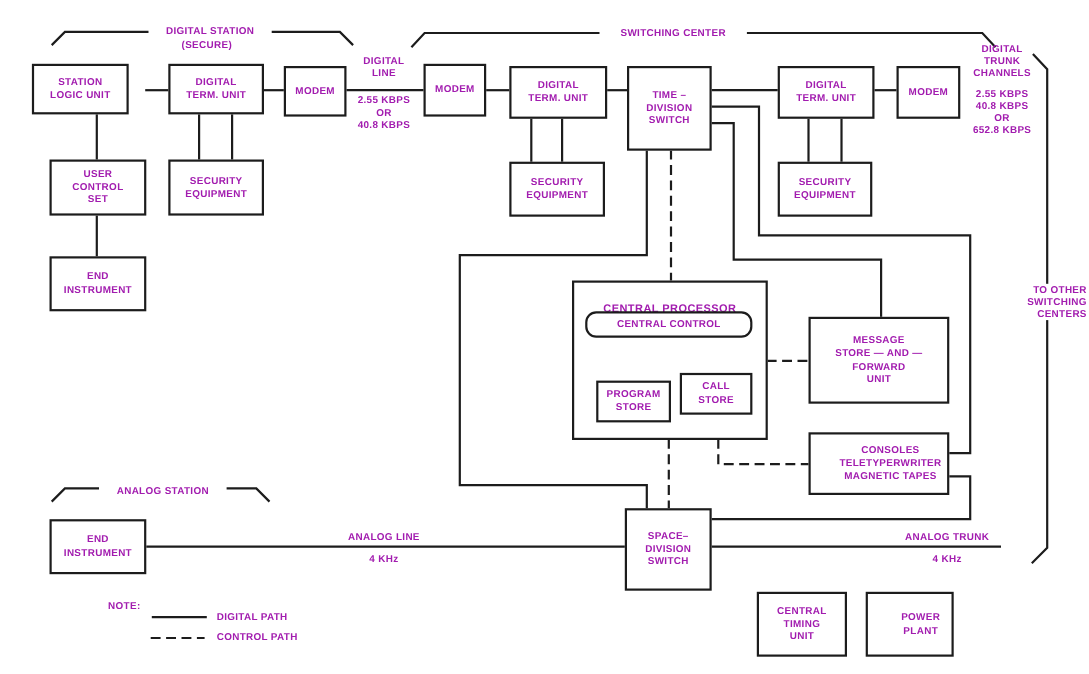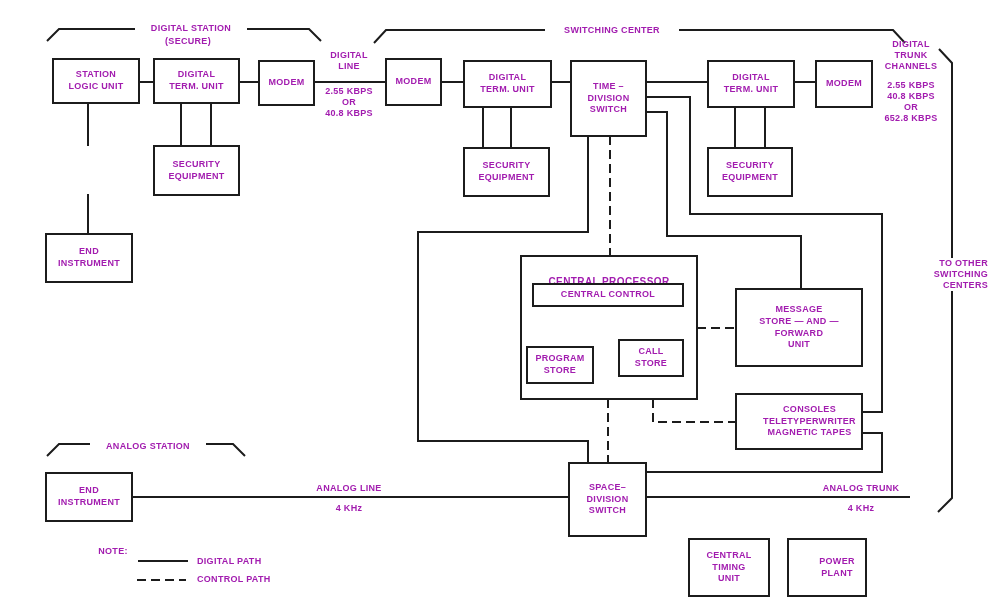--- a/index.html
+++ b/index.html
@@ -103,25 +103,28 @@
 CENTERS</div>
   <div class="lbl" style="left:304px;top:483px;width:90px;">ANALOG LINE</div>
   <div class="lbl" style="left:304px;top:503px;width:90px;">4 KHz</div>
   <div class="lbl" style="left:811px;top:483px;width:100px;">ANALOG TRUNK</div>
   <div class="lbl" style="left:811px;top:503px;width:100px;">4 KHz</div>
 
   <div class="lbl" style="left:93px;top:546px;width:40px;">NOTE:</div>
   <div class="lbl" style="left:197px;top:556px;width:95px;text-align:left;">DIGITAL PATH</div>
   <div class="lbl" style="left:197px;top:574px;width:95px;text-align:left;">CONTROL PATH</div>
 
-  <div class="box" style="left:52px;top:58px;width:88px;height:46px;">STATION
+  <div class="box" style="left:29px;top:58px;width:88px;height:46px;">STATION
 LOGIC UNIT</div>
   <div class="box" style="left:153px;top:58px;width:87px;height:46px;">DIGITAL
 TERM. UNIT</div>
   <div class="box" style="left:258px;top:60px;width:57px;height:46px;">MODEM</div>
+  <div class="box" style="left:45px;top:145px;width:88px;height:51px;">USER
+CONTROL
+SET</div>
   <div class="box" style="left:153px;top:145px;width:87px;height:51px;">SECURITY
 EQUIPMENT</div>
   <div class="box" style="left:45px;top:233px;width:88px;height:50px;">END
 INSTRUMENT</div>
 
   <div class="box" style="left:385px;top:58px;width:57px;height:48px;">MODEM</div>
   <div class="box" style="left:463px;top:60px;width:89px;height:48px;">DIGITAL
 TERM. UNIT</div>
   <div class="box" style="left:463px;top:147px;width:87px;height:50px;">SECURITY
 EQUIPMENT</div>
@@ -130,22 +133,22 @@
 SWITCH</div>
   <div class="box" style="left:707px;top:60px;width:88px;height:48px;">DIGITAL
 TERM. UNIT</div>
   <div class="box" style="left:707px;top:147px;width:86px;height:50px;">SECURITY
 EQUIPMENT</div>
   <div class="box" style="left:815px;top:60px;width:58px;height:48px;">MODEM</div>
 
 
   <div class="box container-box" style="left:520px;top:255px;width:178px;height:145px;">
     <div class="cp-title">CENTRAL PROCESSOR</div>
-    <div class="inner-box" style="left:10px;top:26px;width:152px;height:24px;">CENTRAL CONTROL</div>
-    <div class="inner-box" style="left:4px;top:89px;width:68px;height:38px;">PROGRAM
+    <div class="inner-box" style="left:10px;top:26px;width:152px;height:24px;border-radius:10px;">CENTRAL CONTROL</div>
+    <div class="inner-box" style="left:20px;top:89px;width:68px;height:38px;">PROGRAM
 STORE</div>
     <div class="inner-box" style="left:96px;top:82px;width:66px;height:38px;">CALL
 STORE</div>
   </div>
 
   <div class="box" style="left:735px;top:288px;width:128px;height:79px;">MESSAGE
 STORE — AND —
 FORWARD
 UNIT</div>
   <div class="box" style="left:735px;top:393px;width:128px;height:57px;padding-left:21px;">CONSOLES

